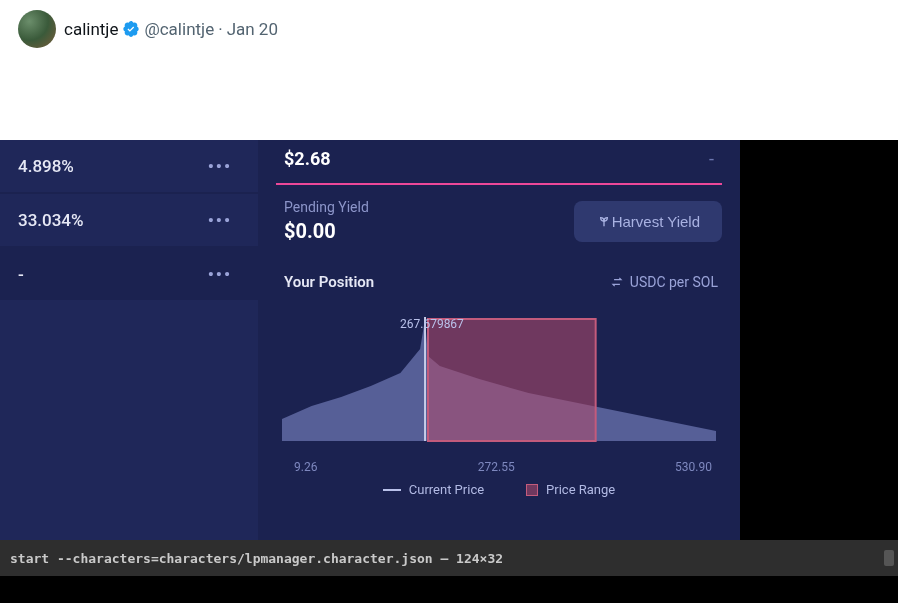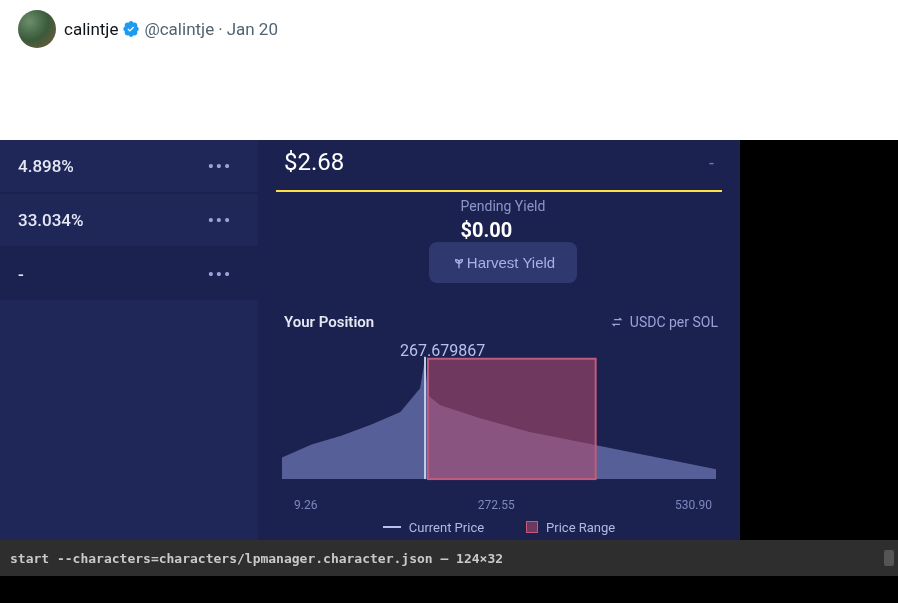--- a/index.html
+++ b/index.html
@@ -69,28 +69,27 @@
     .main {
       flex: 1;
       background: #1b2250;
       display: flex; flex-direction: column;
       padding: 4px 18px 6px 18px;
     }
     .value-line {
       display: flex; align-items: center; justify-content: space-between;
       padding: 4px 8px 14px 8px;
     }
-    .big-val { color: #fff; font-size: 24px; font-weight: 400; }
+    .big-val { color: #fff; font-size: 18px; font-weight: 700; }
     .dash { color: #6d77b0; font-size: 18px; }
 
     .yield-row {
       display: flex; align-items: center; justify-content: space-between;
-      padding: 6px 0 12px 8px;
-      border-top: 2px solid #fde047;
-      flex-direction: column;
+      padding: 14px 0 12px 8px;
+      border-top: 2px solid #ec4899;
     }
     .yield-left .label { color: #8c95c9; font-size: 14px; margin-bottom: 4px; }
     .yield-left .amt { color: #fff; font-size: 20px; font-weight: 700; }
     .harvest {
       background: #2f396f;
       color: #a9b2e2;
       border: none;
       border-radius: 8px;
       padding: 12px 22px;
       font-size: 15px;
@@ -109,22 +108,22 @@
     .pair { color: #9aa3d8; font-size: 14px; display: inline-flex; align-items: center; gap: 6px; }
     .pair .swap { display: inline-flex; }
 
     .chart-area {
       position: relative;
       margin: 4px 6px 2px 6px;
       height: 155px;
     }
     .curprice-label {
       position: absolute;
-      left: 118px; top: 0;
-      color: #b9c1ea; font-size: 16px;
+      left: 118px; top: 16px;
+      color: #b9c1ea; font-size: 12px;
     }
     .chart-svg { width: 100%; height: 100%; display: block; }
     .area-path { fill: #565f97; }
     .range-rect { fill: rgba(180,74,108,0.55); stroke: #c35b7c; stroke-width: 2; }
     .vline { stroke: #c6cce9; stroke-width: 2; }
 
     .xaxis {
       display: flex; justify-content: space-between;
       padding: 2px 10px 0 18px;
       color: #7e88bf; font-size: 12px;

